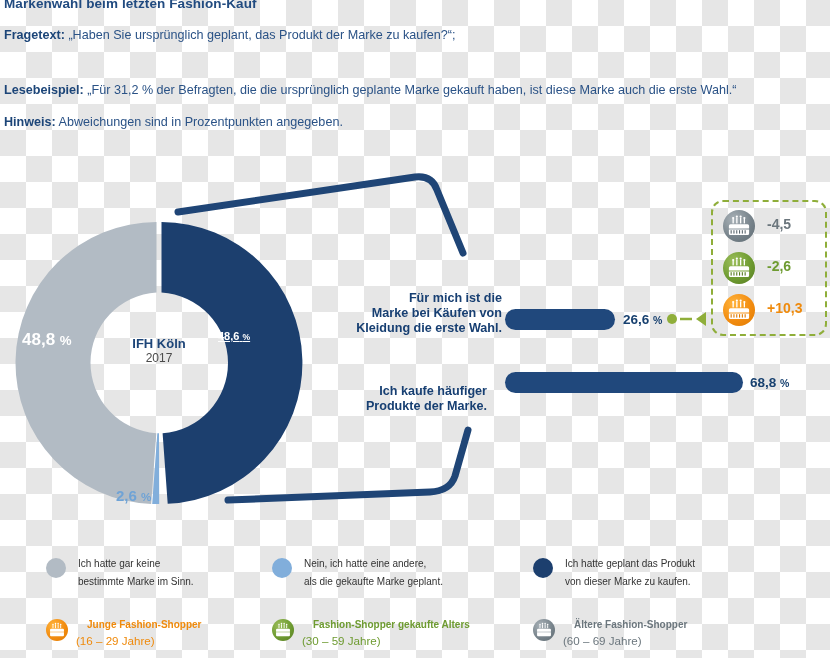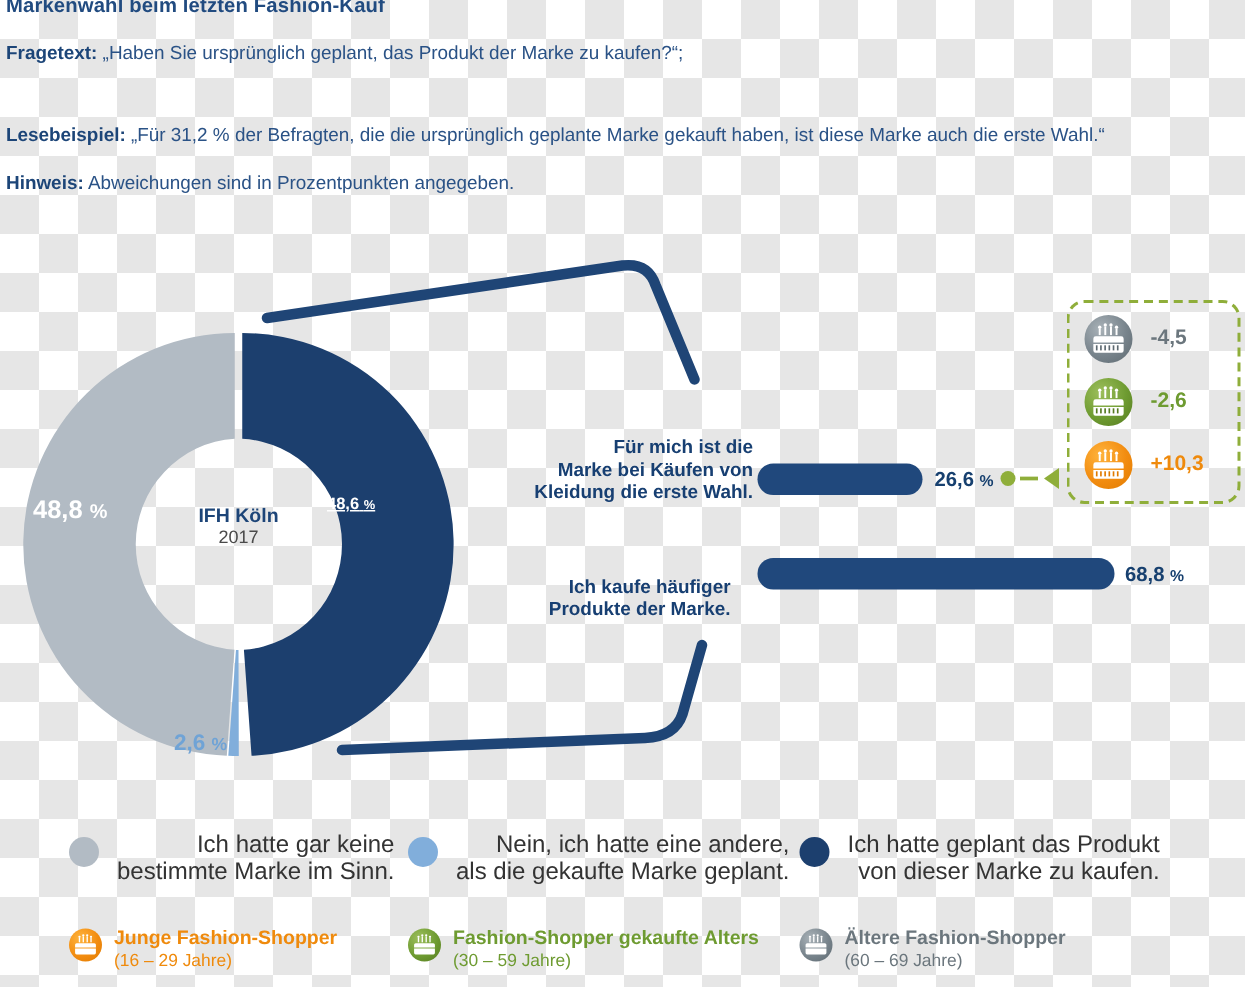--- a/index.html
+++ b/index.html
@@ -90,29 +90,28 @@
   .bg-mid   { background: radial-gradient(circle at 34% 30%, #9dbf5c 0%, #6e9b31 55%, #557a20 100%); }
   .bg-young { background: radial-gradient(circle at 34% 30%, #ffb43d 0%, #f28c10 55%, #e07a00 100%); }
   .v-old   { color: #6b767d; }
   .v-mid   { color: #6e9b31; }
   .v-young { color: #ef8a0c; }
 
   
   .lg-item { position: absolute; top: 556px; }
   .lg-dot { position: absolute; left: 0; top: 2px; width: 20px; height: 20px; border-radius: 50%; }
   .lg-txt {
-    position: absolute; left: 32px; top: -1px; font-size: 16px; color: #333333; line-height: 18px;
+    position: absolute; left: 32px; top: -1px; font-size: 10px; color: #333333; line-height: 18px;
     white-space: nowrap;
-    text-align: right;
   }
 
   .ag-item { position: absolute; top: 618px; }
   .ag-ico { position: absolute; left: 0; top: 1px; width: 22px; height: 22px; border-radius: 50%; }
   .ag-txt { position: absolute; left: 30px; top: -2px; white-space: nowrap; }
-  .ag-name { font-size: 13px; font-weight: bold; display: block; line-height: 17px; }
+  .ag-name { font-size: 10px; font-weight: bold; display: block; line-height: 17px; margin-left: 11px; }
   .ag-age  { font-size: 11.6px; display: block; line-height: 16px; }
   .c-young { color: #ef8a0c; }
   .c-mid   { color: #6e9b31; }
   .c-old   { color: #6b767d; }
 
   svg.overlay { position: absolute; left: 0; top: 0; width: 830px; height: 658px; pointer-events: none; }
 </style>
 </head>
 <body>
 

